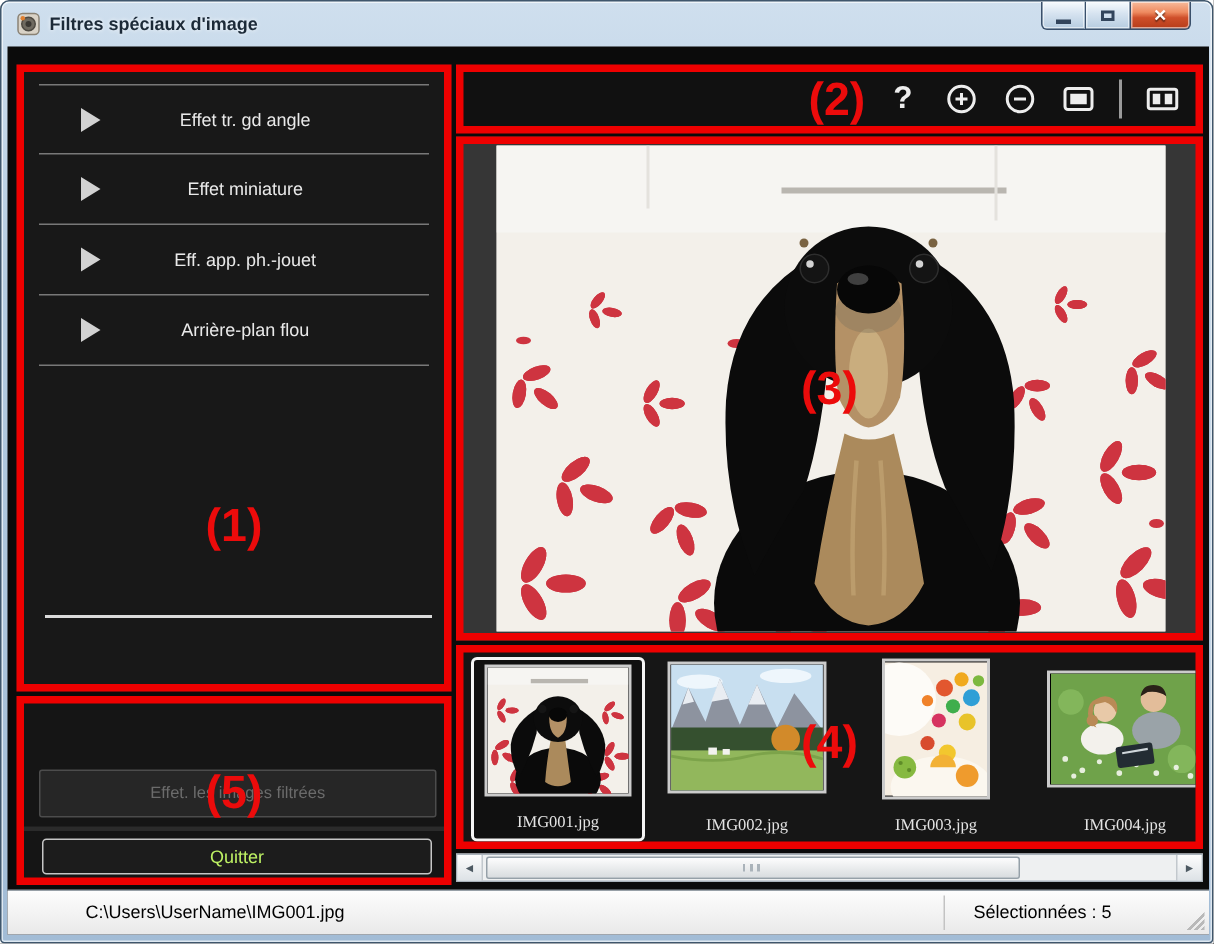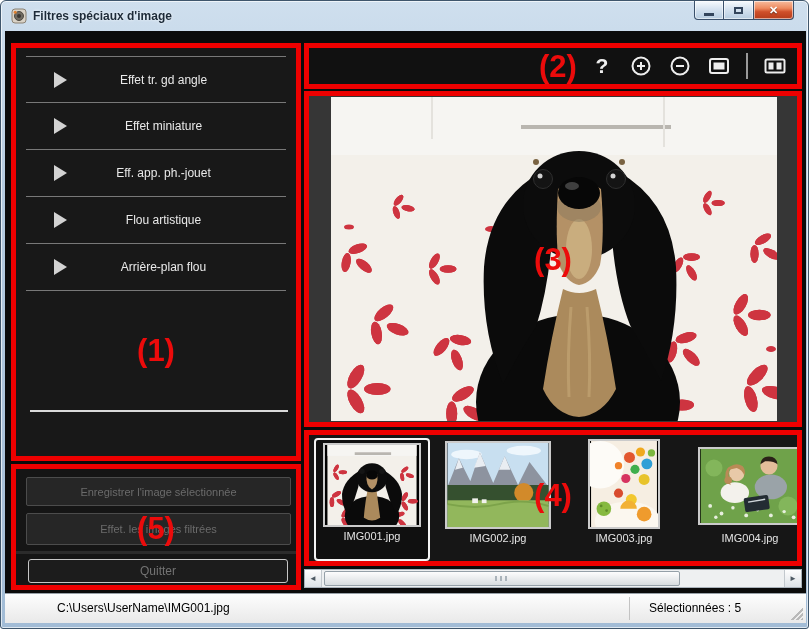--- a/index.html
+++ b/index.html
@@ -44,41 +44,41 @@
   .btn-disabled{display:flex;align-items:center;justify-content:center;
     background:#262626;border:1px solid #4c4c4c;border-radius:2px;color:#6b6b6b;font-size:11px;cursor:default;}
   .reset-btn{position:absolute;left:10px;right:5px;bottom:9px;height:27px;}
   
   .r5{left:6px;top:433px;width:290px;height:126px;background:#151515;}
   .save-btn1{position:absolute;left:10px;right:5px;top:8px;height:29px;}
   .save-btn2{position:absolute;left:10px;right:5px;top:44px;height:32px;}
   .r5-div{position:absolute;left:0;right:0;top:82px;height:3px;background:#2b2b2b;}
   .quit-btn{position:absolute;left:12px;right:8px;top:90px;height:24px;
     display:flex;align-items:center;justify-content:center;background:#1c1c1c;
-    border:1px solid #c6c6c6;border-radius:3px;color:#737373;font-size:12px;cursor:pointer;}
+    border:1px solid #c6c6c6;border-radius:3px;color:#bef264;font-size:12px;cursor:pointer;}
   
   .r2{left:299px;top:12px;width:498px;height:46px;background:#111;}
   .toolbar-inner{height:100%;display:flex;align-items:center;justify-content:flex-end;gap:15px;padding-right:10px;}
   .tool-icon{width:24px;height:24px;display:flex;align-items:center;justify-content:center;cursor:pointer;}
   .help-glyph{color:#eeeeee;font-size:21px;font-weight:bold;}
   .tool-sep{width:2px;height:26px;background:#9a9a9a;}
   
   .r3{left:299px;top:60px;width:498px;height:336px;background:#363636;}
   .photo{position:absolute;left:22px;top:1px;width:446px;height:324px;background:#f2efe9;}
   
   .r4{left:299px;top:399px;width:498px;height:136px;background:#161616;}
   .thumbs{position:absolute;left:0;top:0;right:0;bottom:0;display:flex;gap:10px;padding:3px 0 0 5px;overflow:hidden;}
   .thumb-cell{flex:0 0 116px;width:116px;display:flex;flex-direction:column;align-items:center;position:relative;cursor:pointer;}
   .thumb-cell.selected{border:2px solid #f5f5f5;border-radius:4px;background:#101010;}
   .thumb-img{border:2px solid #cbcbcb;background:#000;display:block;}
   .img1{width:98px;height:88px;margin-top:3px;}
   .img2{width:106px;height:88px;margin-top:3px;}
   .img3{width:72px;height:94px;margin-top:1px;}
   .img4{width:104px;height:78px;margin-top:9px;}
-  .thumb-label{margin-top:auto;padding:3px 0 17px;font-size:11px;color:#e4e4e4;}
+  .thumb-label{margin-top:auto;padding:3px 0 5px;font-size:11px;color:#e4e4e4;font-family:Liberation Serif, serif;}
   
   .hscroll{position:absolute;left:299px;top:538px;width:498px;height:19px;
     background:#eef0f1;border:1px solid #a9b2ba;display:flex;align-items:stretch;}
   .scroll-btn{width:17px;display:flex;align-items:center;justify-content:center;font-size:8px;color:#4e5a63;
     background:linear-gradient(#fdfdfd,#dde2e6);cursor:pointer;}
   .scroll-btn.left{border-right:1px solid #c2c8cd;}
   .scroll-btn.right{margin-left:auto;border-left:1px solid #c2c8cd;}
   .scroll-thumb{width:356px;margin:1px 0 1px 2px;background:linear-gradient(#fdfdfd,#d8dcdf);
     border:1px solid #95a0a8;border-radius:2px;position:relative;cursor:grab;}
   .scroll-thumb::after{content:"";position:absolute;left:50%;top:4px;bottom:4px;width:14px;transform:translateX(-50%);
@@ -127,24 +127,20 @@
           <span class="play-icon"></span>
           <span class="filter-label">Effet tr. gd angle</span>
         </div>
         <div class="filter-row">
           <span class="play-icon"></span>
           <span class="filter-label">Effet miniature</span>
         </div>
         <div class="filter-row">
           <span class="play-icon"></span>
           <span class="filter-label">Eff. app. ph.-jouet</span>
-        </div>
-        <div class="filter-row">
-          <span class="play-icon"></span>
-          <span class="filter-label">Flou artistique</span>
         </div>
         <div class="filter-row">
           <span class="play-icon"></span>
           <span class="filter-label">Arrière-plan flou</span>
         </div>
       </div>
       <div class="r1-sep"></div>
       <div class="anno" style="top:74%;">(1)</div>
     </div>
 
@@ -342,21 +338,20 @@
             <rect x="46" y="50" width="26" height="15" rx="2" fill="#232c33" transform="rotate(-8 59 57)"></rect>
             <line x1="50" y1="56" x2="68" y2="53" stroke="#cfd6da" stroke-width="1.5"></line>
           </svg>
           <span class="thumb-label">IMG004.jpg</span>
         </div>
       </div>
       <div class="anno" style="top:48%;">(4)</div>
     </div>
 
     <div class="region r5">
-      <div class="btn-disabled save-btn1">Enregistrer l'image sélectionnée</div>
       <div class="btn-disabled save-btn2">Effet. les images filtrées</div>
       <div class="r5-div"></div>
       <div class="quit-btn">Quitter</div>
       <div class="anno" style="top:51%;">(5)</div>
     </div>
 
     <div class="hscroll">
       <div class="scroll-btn left">◄</div>
       <div class="scroll-thumb"></div>
       <div class="scroll-btn right">►</div>

